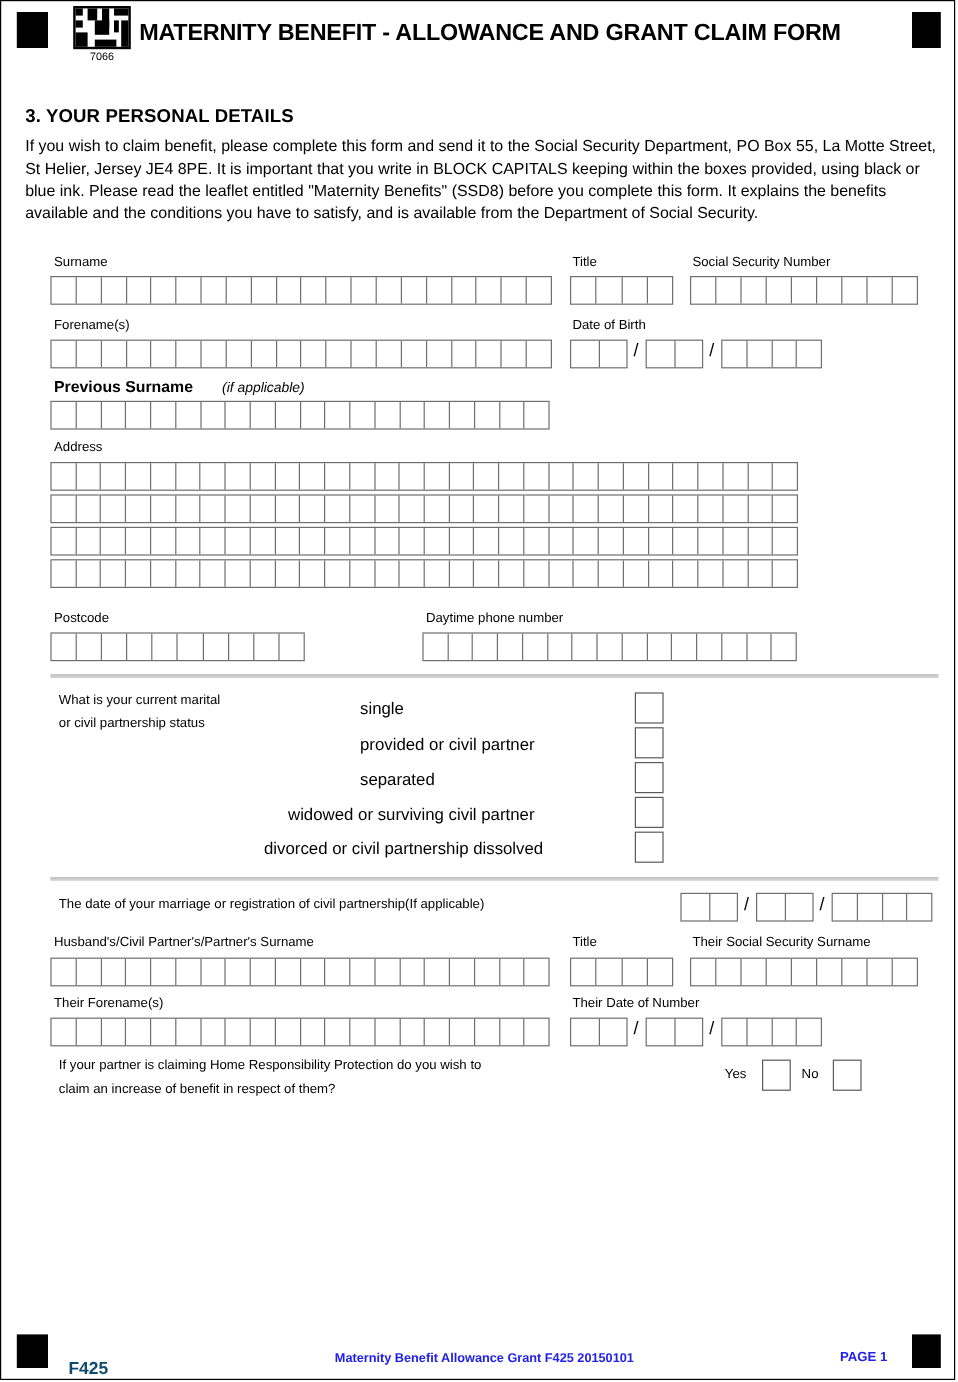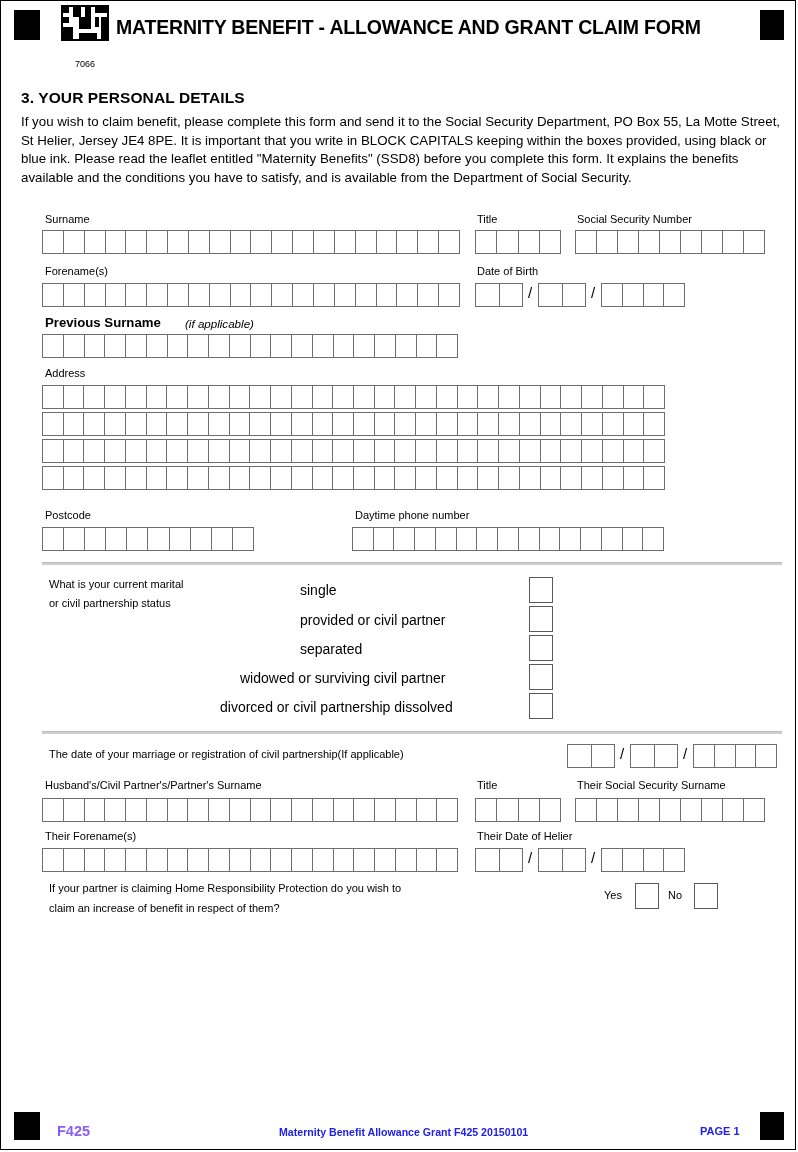--- a/index.html
+++ b/index.html
@@ -53,21 +53,21 @@
   }
   .glyph i {
     position: absolute;
     background: #000;
     display: block;
   }
   .glyph-num {
     font-size: 9px;
     text-align: center;
     width: 48px;
-    margin-top: 18px;
+    margin-top: 1px;
     letter-spacing: 0px;
     font-family: "Liberation Sans", sans-serif;
   }
 
   
   .header-title {
     position: absolute;
     left: 116px;
     top: 16px;
     width: 636px;
@@ -586,21 +586,21 @@
     <span></span>
     <span></span>
     <span></span>
     <span></span>
     <span></span>
     <span></span>
     <span></span>
     <span></span>
   </div>
 
-<div class="lbl" style="left:477px; top:830px;">Their Date of Helier</div>
+<div class="lbl" style="left:477px; top:830px;">Their Date of Number</div>
 <div class="comb" id="p-dob-d" style="left:475px; top:848px; width:48px; height:24px;">
     <span></span>
     <span></span>
   </div>
 <div class="slash" style="left:528px; top:849px;">/</div>
 <div class="comb" id="p-dob-m" style="left:538px; top:848px; width:48px; height:24px;">
     <span></span>
     <span></span>
   </div>
 <div class="slash" style="left:591px; top:849px;">/</div>
@@ -612,15 +612,15 @@
   </div>
 
 <div class="lbl" style="left:49px; top:882px;">If your partner is claiming Home Responsibility Protection do you wish to</div>
 <div class="lbl" style="left:49px; top:902px;">claim an increase of benefit in respect of them?</div>
 
 <div class="lbl" style="left:604px; top:889px;">Yes</div>
 <div class="tickbox" style="left:635px; top:883px;"></div>
 <div class="lbl" style="left:668px; top:889px;">No</div>
 <div class="tickbox" style="left:694px; top:883px;"></div>
 
-<div class="footer-text footer-code" style="color: #8b5cf6;">F425</div>
+<div class="footer-text footer-code" style="color: #0c4a6e; margin-top: 10px;">F425</div>
 <div class="footer-text footer-center" style="color: rgb(32, 32, 232);">Maternity Benefit Allowance Grant F425 20150101</div>
 <div class="footer-text footer-page" style="color: rgb(32, 32, 232);">PAGE 1</div>
 
 </body></html>

